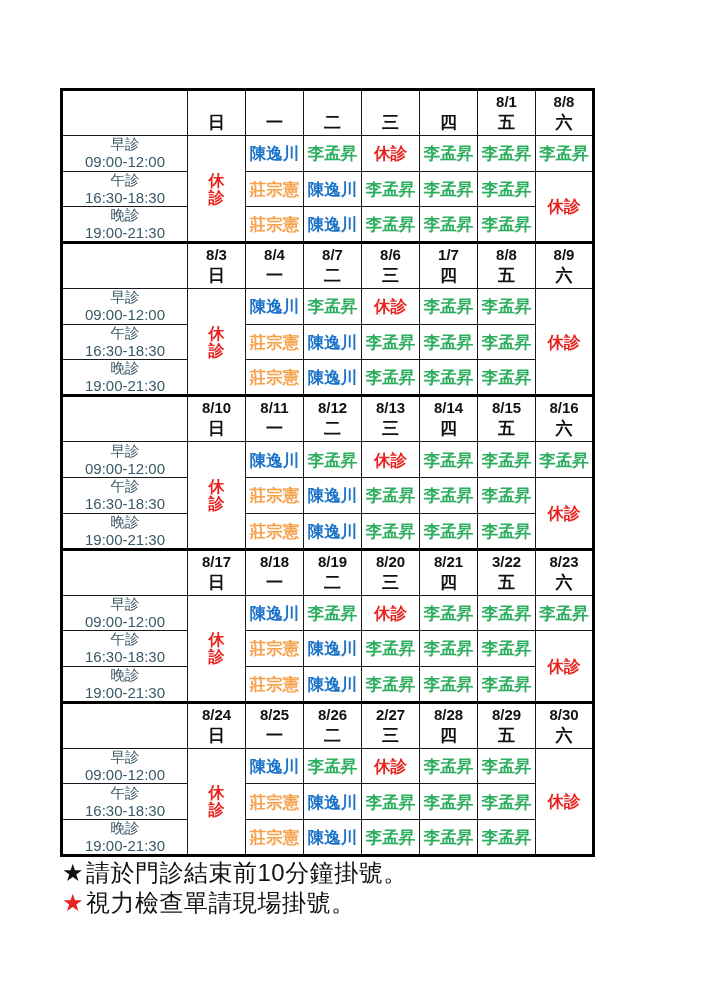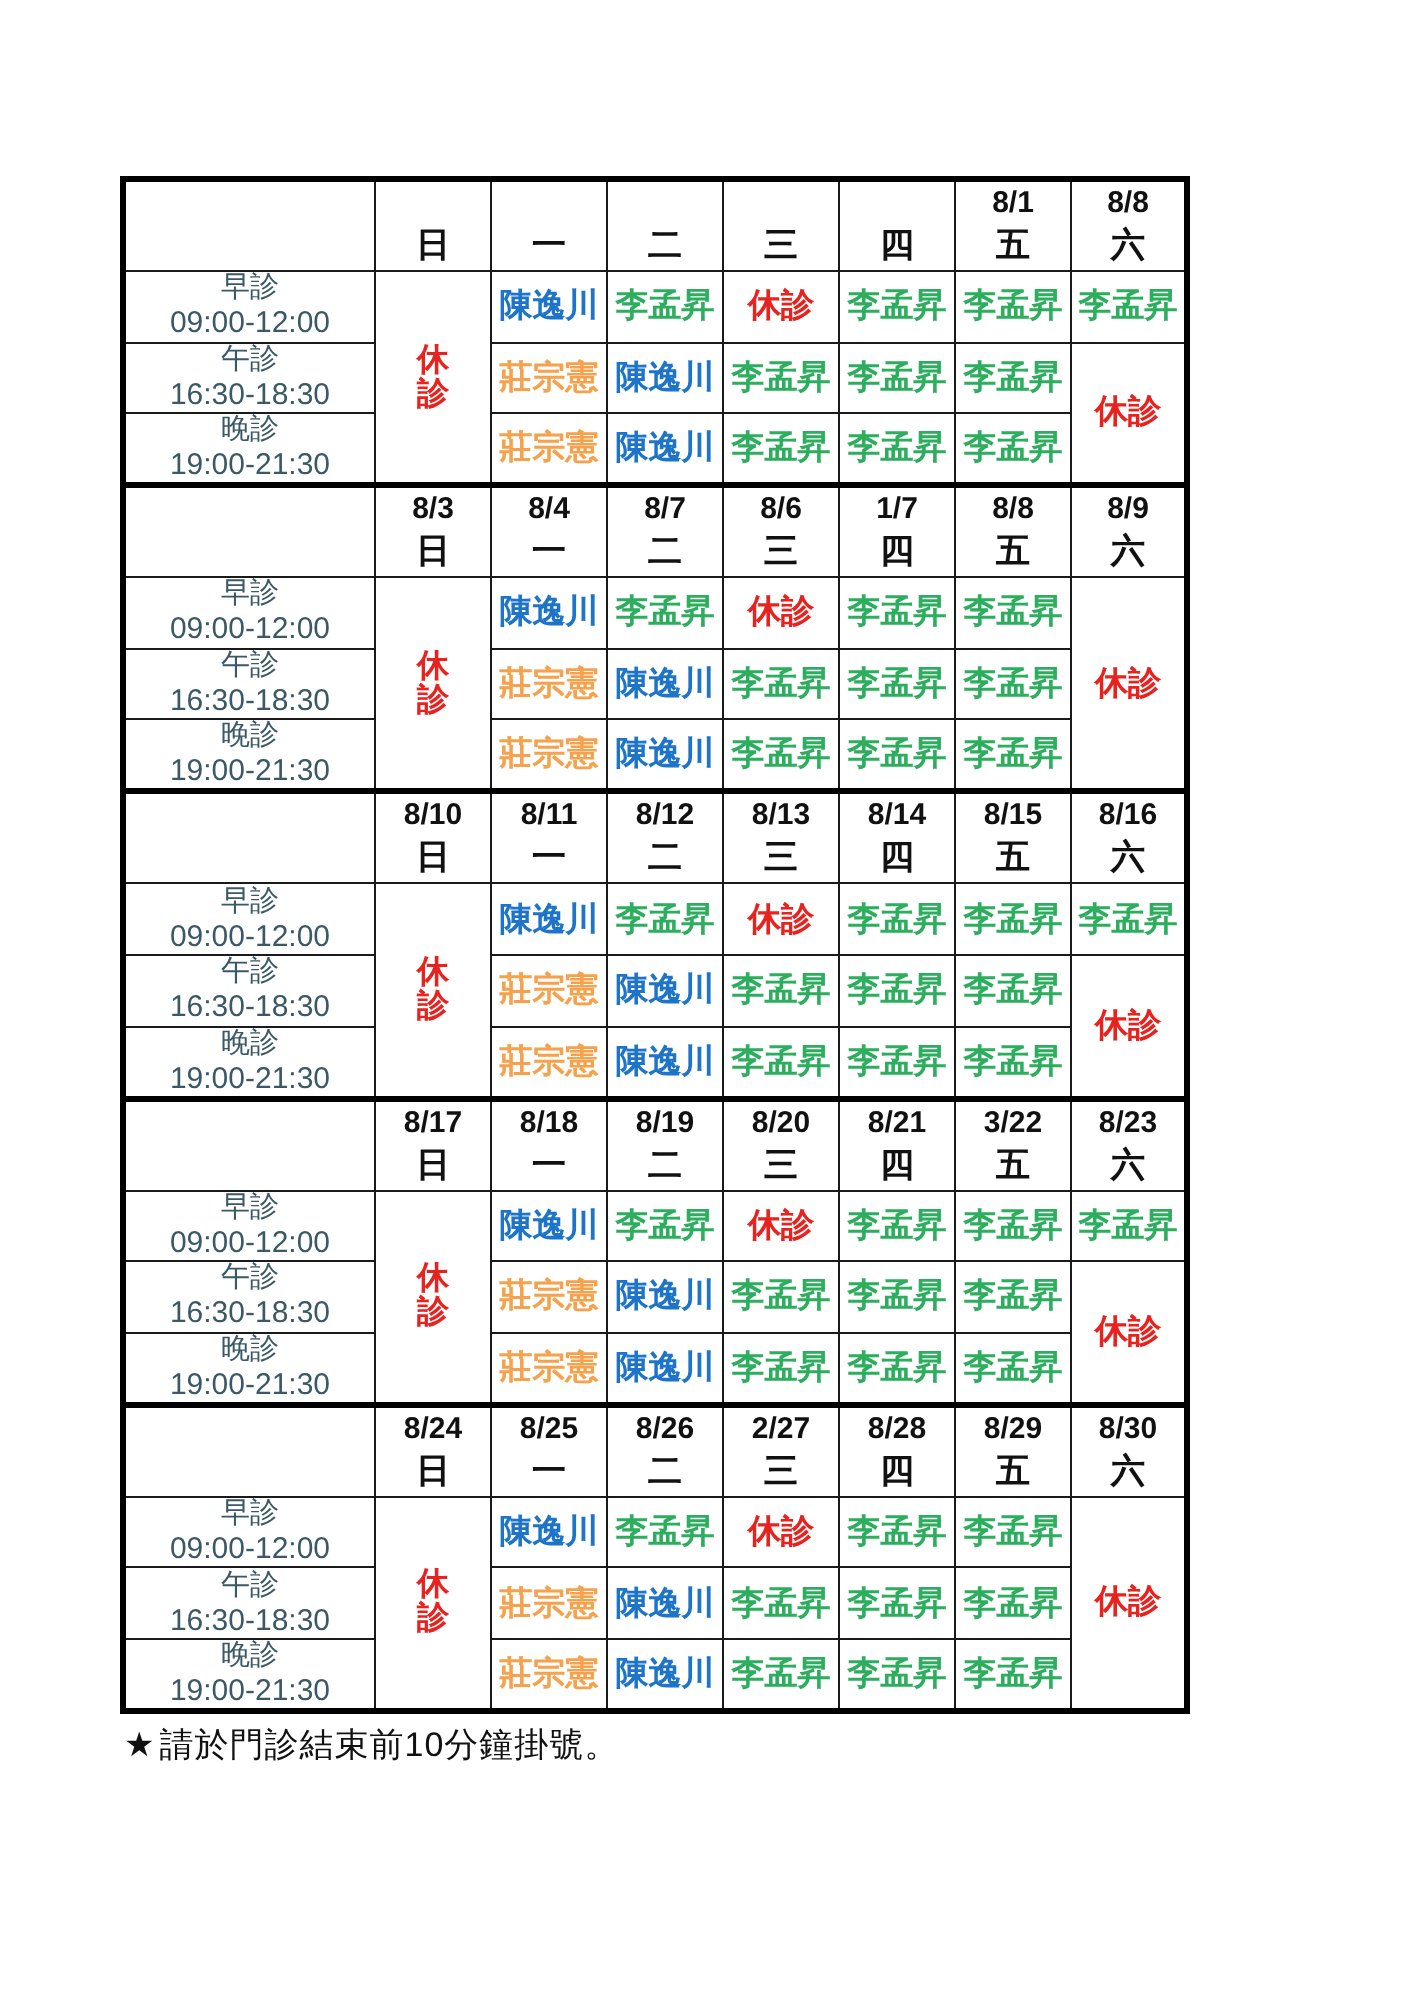--- a/index.html
+++ b/index.html
@@ -37,21 +37,21 @@
   .hdr-date { font-size:15px; font-weight:700; color:#111111; height:21px; line-height:21px; }
   .hdr-day  { font-size:17px; font-weight:700; color:#111111; height:23px; line-height:22px; }
 
   .sess-name { font-size:14.5px; line-height:17px; }
   .sess-time { font-size:15px;   line-height:17px; }
 
   td.doc { font-size:16.5px; font-weight:700; line-height:18px; }
   td.vert { white-space:pre-line; line-height:17px; font-size:16px; }
 
   .notes { position:absolute; left:62px; top:858px; width:600px; }
-  .note-line { font-size:17px; line-height:30px; height:30px; letter-spacing:0.5px; }
+  .note-line { font-size:24px; line-height:30px; height:30px; letter-spacing:0.5px; }
   .note-star { margin-right:2px; }
 </style>
 </head>
 <body>
 
 <div class="page">
 
   <table class="schedule">
     <colgroup>
       <col class="c-label">
@@ -480,14 +480,15 @@
           <td class="doc" style="color: rgb(44, 174, 94);">李孟昇</td>
           <td class="doc" style="color: rgb(44, 174, 94);">李孟昇</td>
           <td class="doc" style="color: rgb(44, 174, 94);">李孟昇</td>
         </tr>
       </tbody>
     </table>
 
   <div class="notes">
 
   <div class="note-line"><span class="note-star" style="color: rgb(17, 17, 17);">★</span><span style="color: rgb(17, 17, 17);">請於門診結束前10分鐘掛號。</span></div>
+      <div class="note-line"><span class="note-star" style="color: rgb(232, 35, 31);">★</span><span style="color: rgb(17, 17, 17);">視力檢查單請現場掛號。</span></div>
     </div>
 </div>
 
 </body></html>

